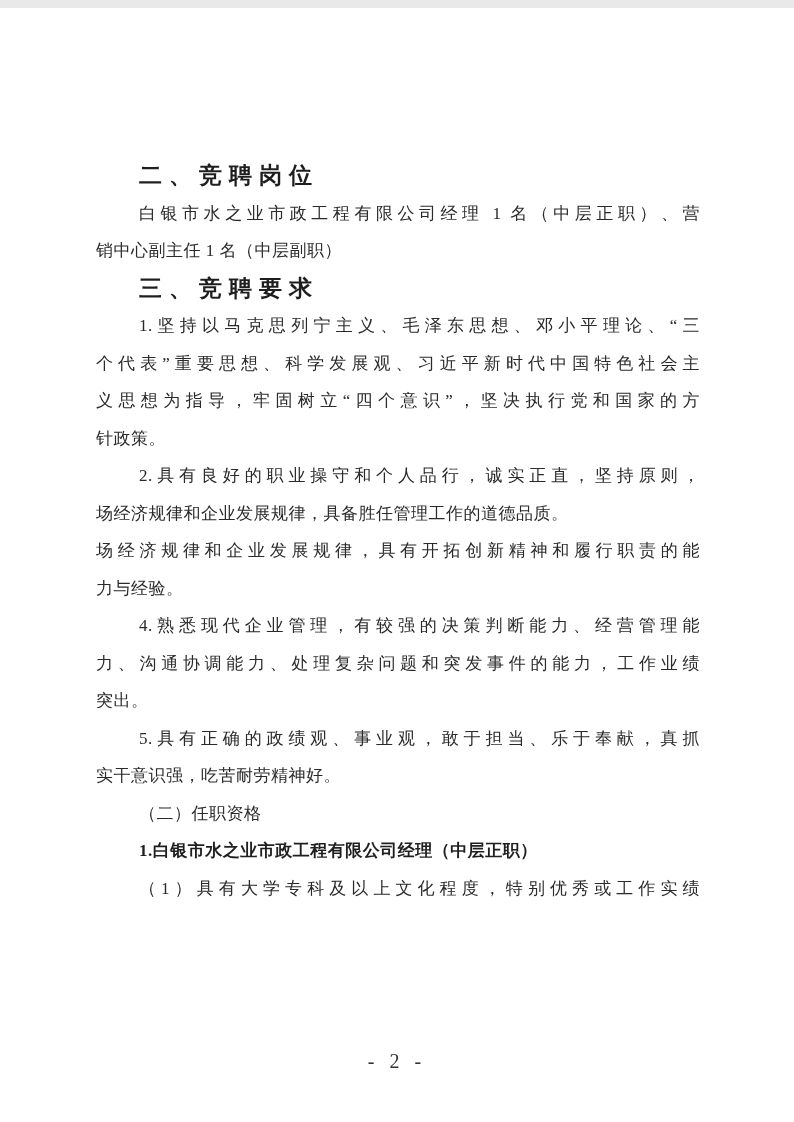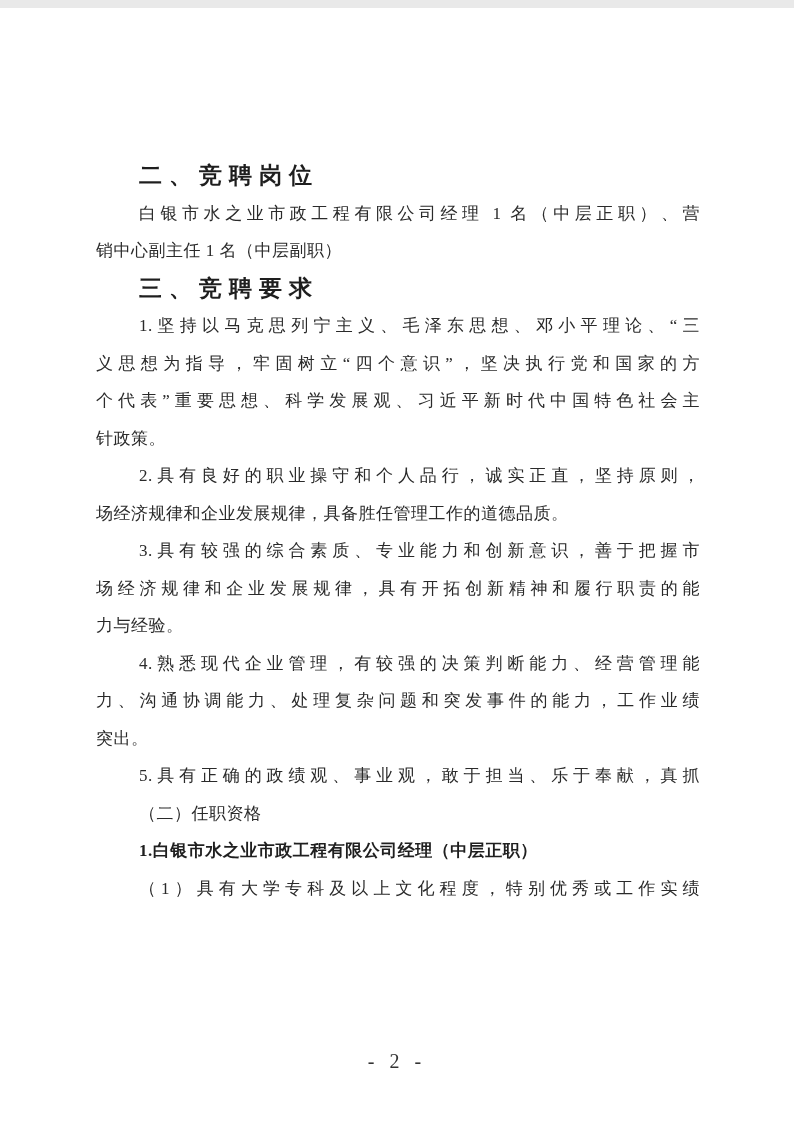--- a/index.html
+++ b/index.html
@@ -65,30 +65,30 @@
 </head>
 <body>
 
 <div class="page">
   <div class="content">
       <div class="line heading indent">二、竞聘岗位</div>
       <div class="line body indent justify">白银市水之业市政工程有限公司经理 1 名（中层正职）、营</div>
       <div class="line body">销中心副主任 1 名（中层副职）</div>
       <div class="line heading indent">三、竞聘要求</div>
       <div class="line body indent justify">1.坚持以马克思列宁主义、毛泽东思想、邓小平理论、“三</div>
+      <div class="line body justify">个代表”重要思想、科学发展观、习近平新时代中国特色社会主</div>
       <div class="line body justify">义思想为指导，牢固树立“四个意识”，坚决执行党和国家的方</div>
-      <div class="line body justify">个代表”重要思想、科学发展观、习近平新时代中国特色社会主</div>
       <div class="line body">针政策。</div>
       <div class="line body indent justify">2.具有良好的职业操守和个人品行，诚实正直，坚持原则，</div>
       <div class="line body">场经济规律和企业发展规律，具备胜任管理工作的道德品质。</div>
-      <div class="line body indent justify">3.具有较强的综合素质、专业能力和创新意识，善于把握市</div>
       <div class="line body justify">场经济规律和企业发展规律，具有开拓创新精神和履行职责的能</div>
       <div class="line body">力与经验。</div>
       <div class="line body indent justify">4.熟悉现代企业管理，有较强的决策判断能力、经营管理能</div>
       <div class="line body justify">力、沟通协调能力、处理复杂问题和突发事件的能力，工作业绩</div>
       <div class="line body">突出。</div>
       <div class="line body indent justify">5.具有正确的政绩观、事业观，敢于担当、乐于奉献，真抓</div>
+      <div class="line body">实干意识强，吃苦耐劳精神好。</div>
       <div class="line body indent">（二）任职资格</div>
       <div class="line body-bold indent">1.白银市水之业市政工程有限公司经理（中层正职）</div>
       <div class="line body indent justify">（1）具有大学专科及以上文化程度，特别优秀或工作实绩</div>
     </div>
   <div class="page-number">- 2 -</div>
 </div>
 
 </body></html>

